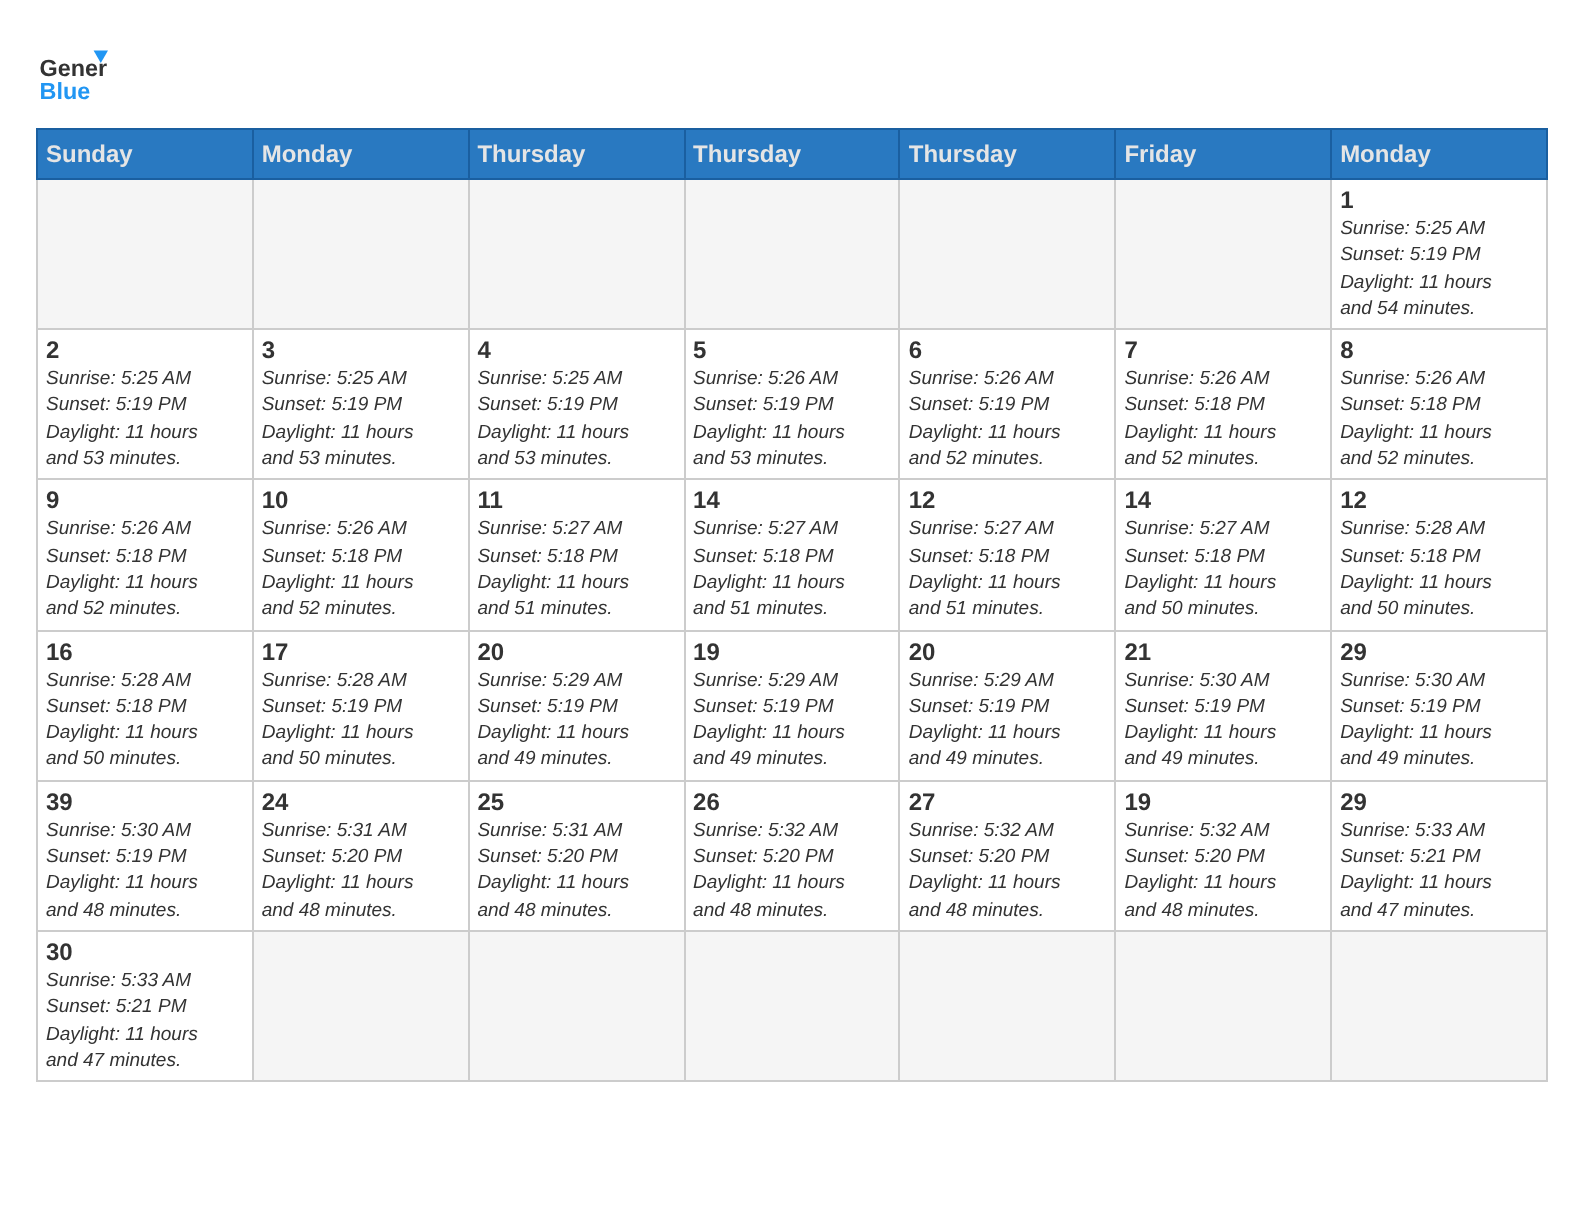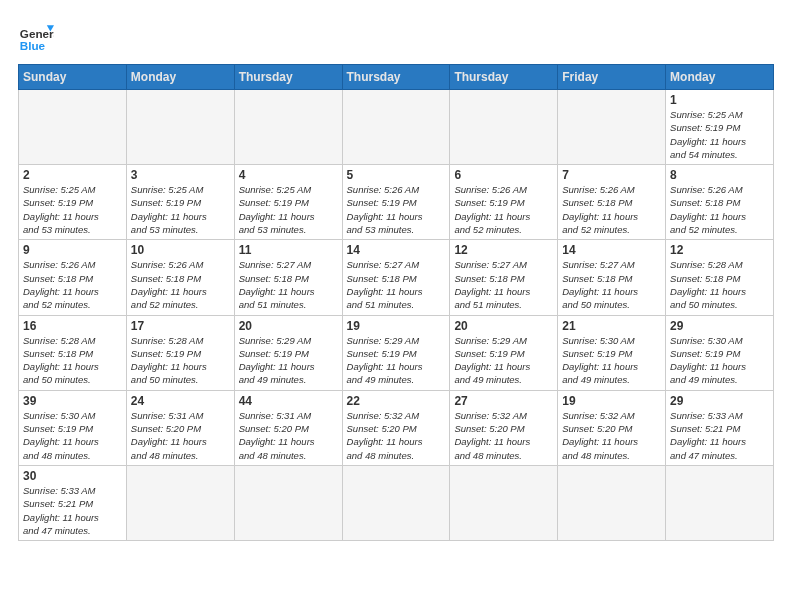--- a/index.html
+++ b/index.html
@@ -297,28 +297,28 @@
 and 48 minutes.</div>
           </td>
           <td>
             <span class="day-number">24</span>
             <div class="day-info" style="white-space: pre-line;">Sunrise: 5:31 AM
 Sunset: 5:20 PM
 Daylight: 11 hours
 and 48 minutes.</div>
           </td>
           <td>
-            <span class="day-number">44</span>
+            <span class="day-number">25</span>
             <div class="day-info" style="white-space: pre-line;">Sunrise: 5:31 AM
 Sunset: 5:20 PM
 Daylight: 11 hours
 and 48 minutes.</div>
           </td>
           <td>
-            <span class="day-number">22</span>
+            <span class="day-number">26</span>
             <div class="day-info" style="white-space: pre-line;">Sunrise: 5:32 AM
 Sunset: 5:20 PM
 Daylight: 11 hours
 and 48 minutes.</div>
           </td>
           <td>
             <span class="day-number">27</span>
             <div class="day-info" style="white-space: pre-line;">Sunrise: 5:32 AM
 Sunset: 5:20 PM
 Daylight: 11 hours

